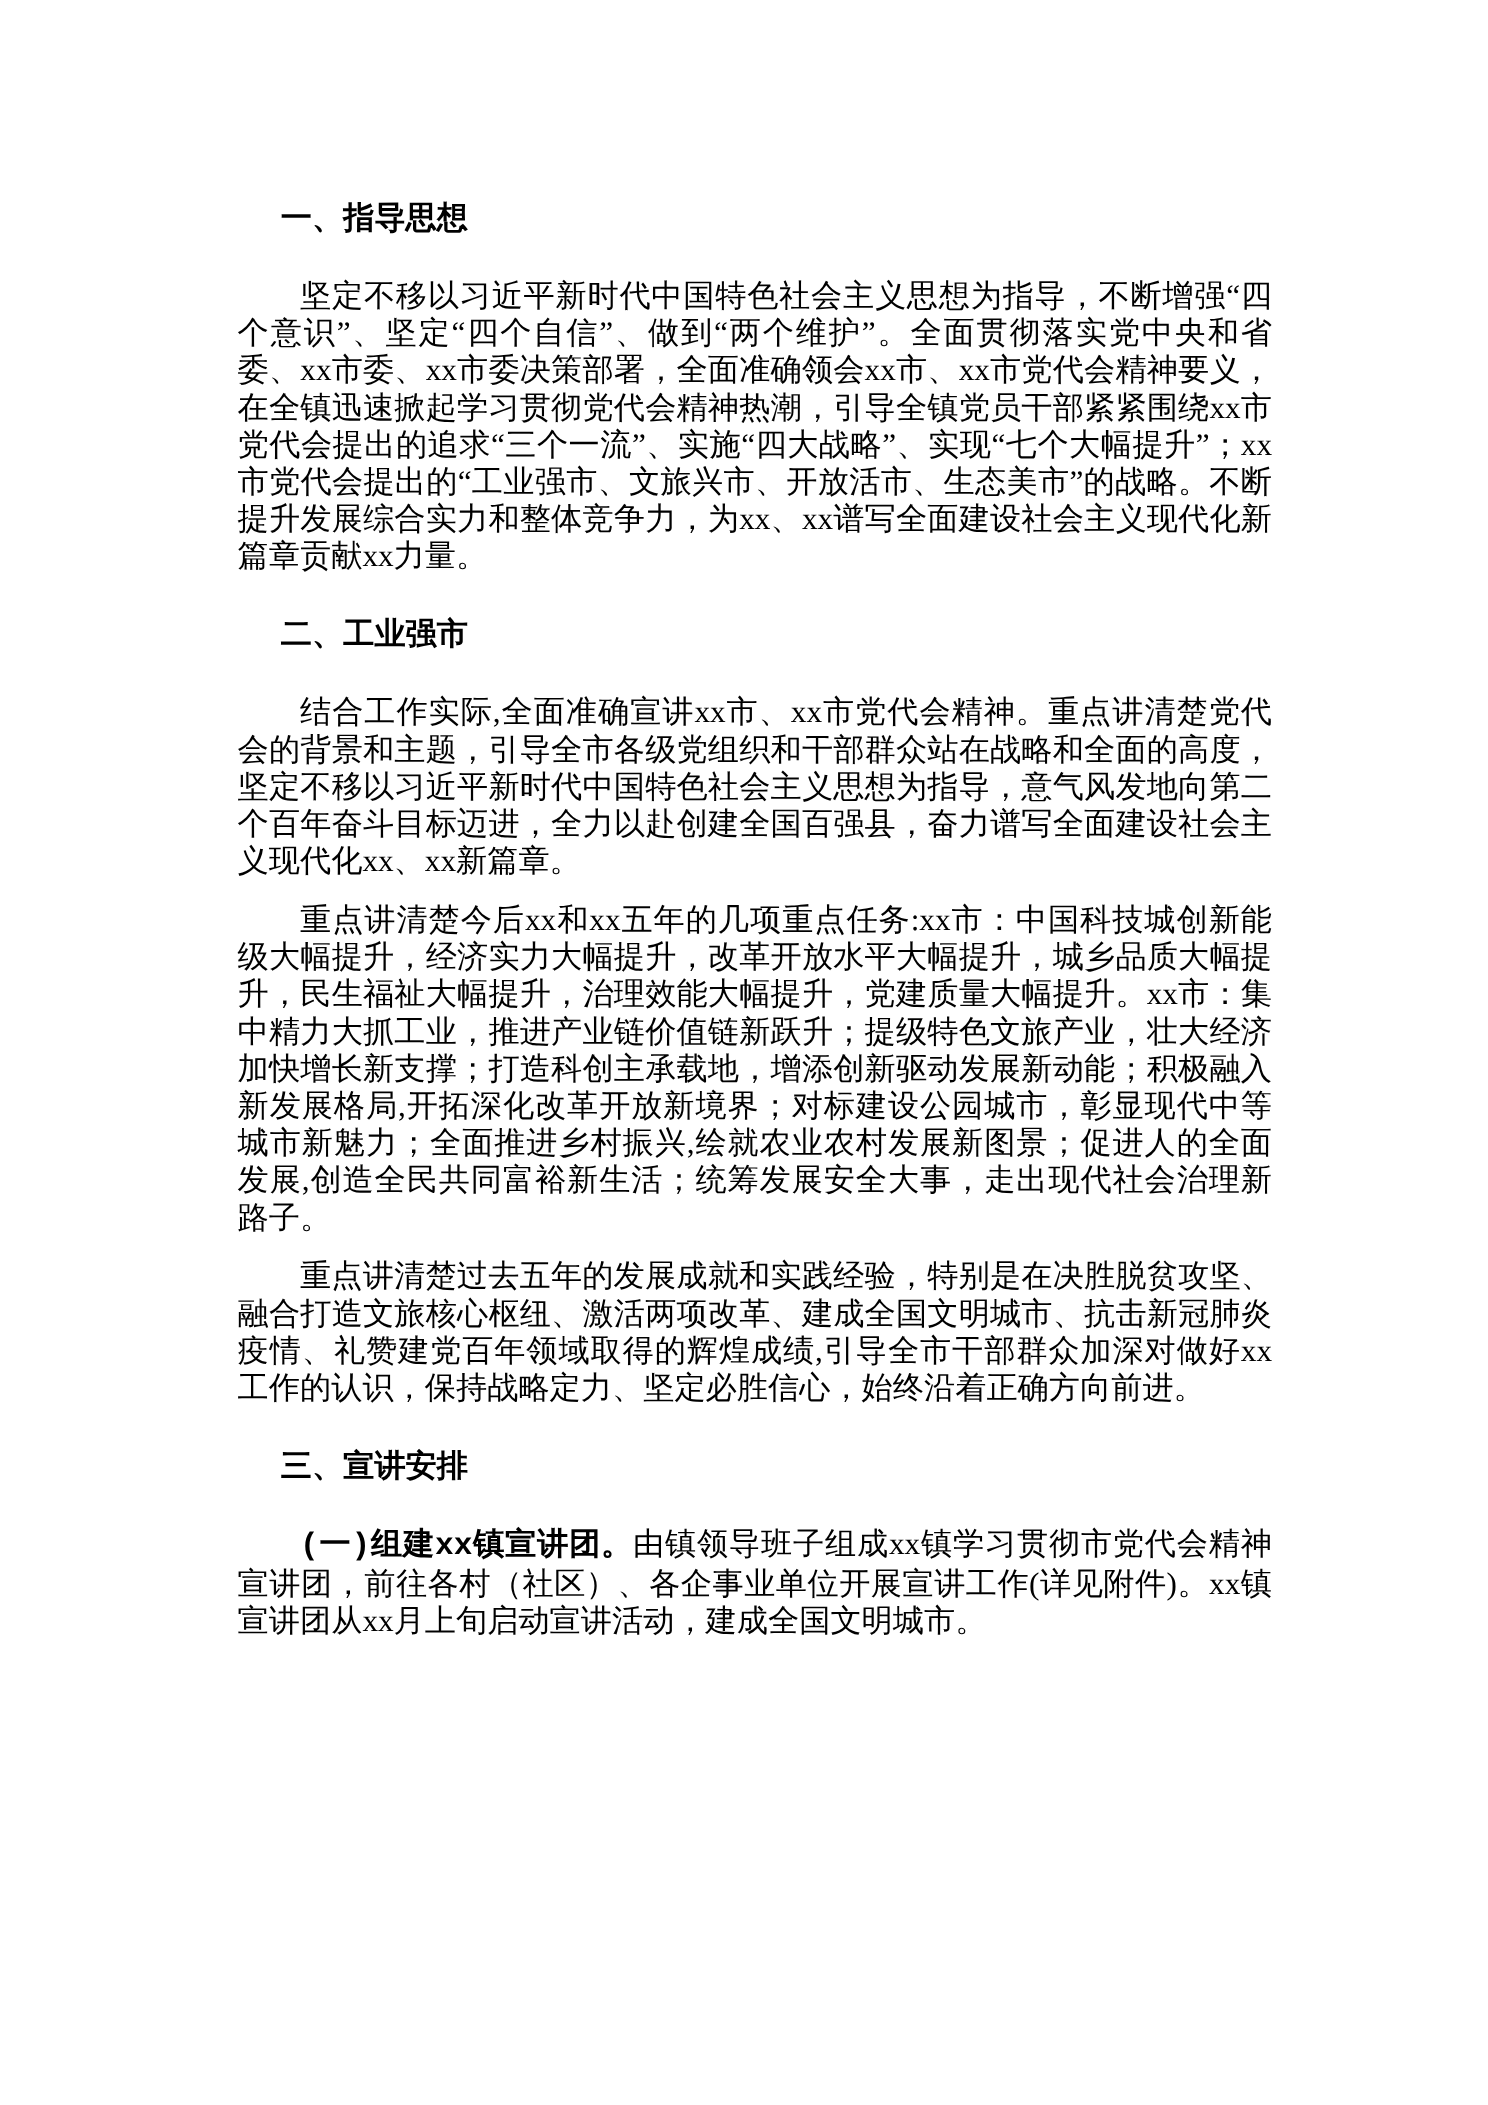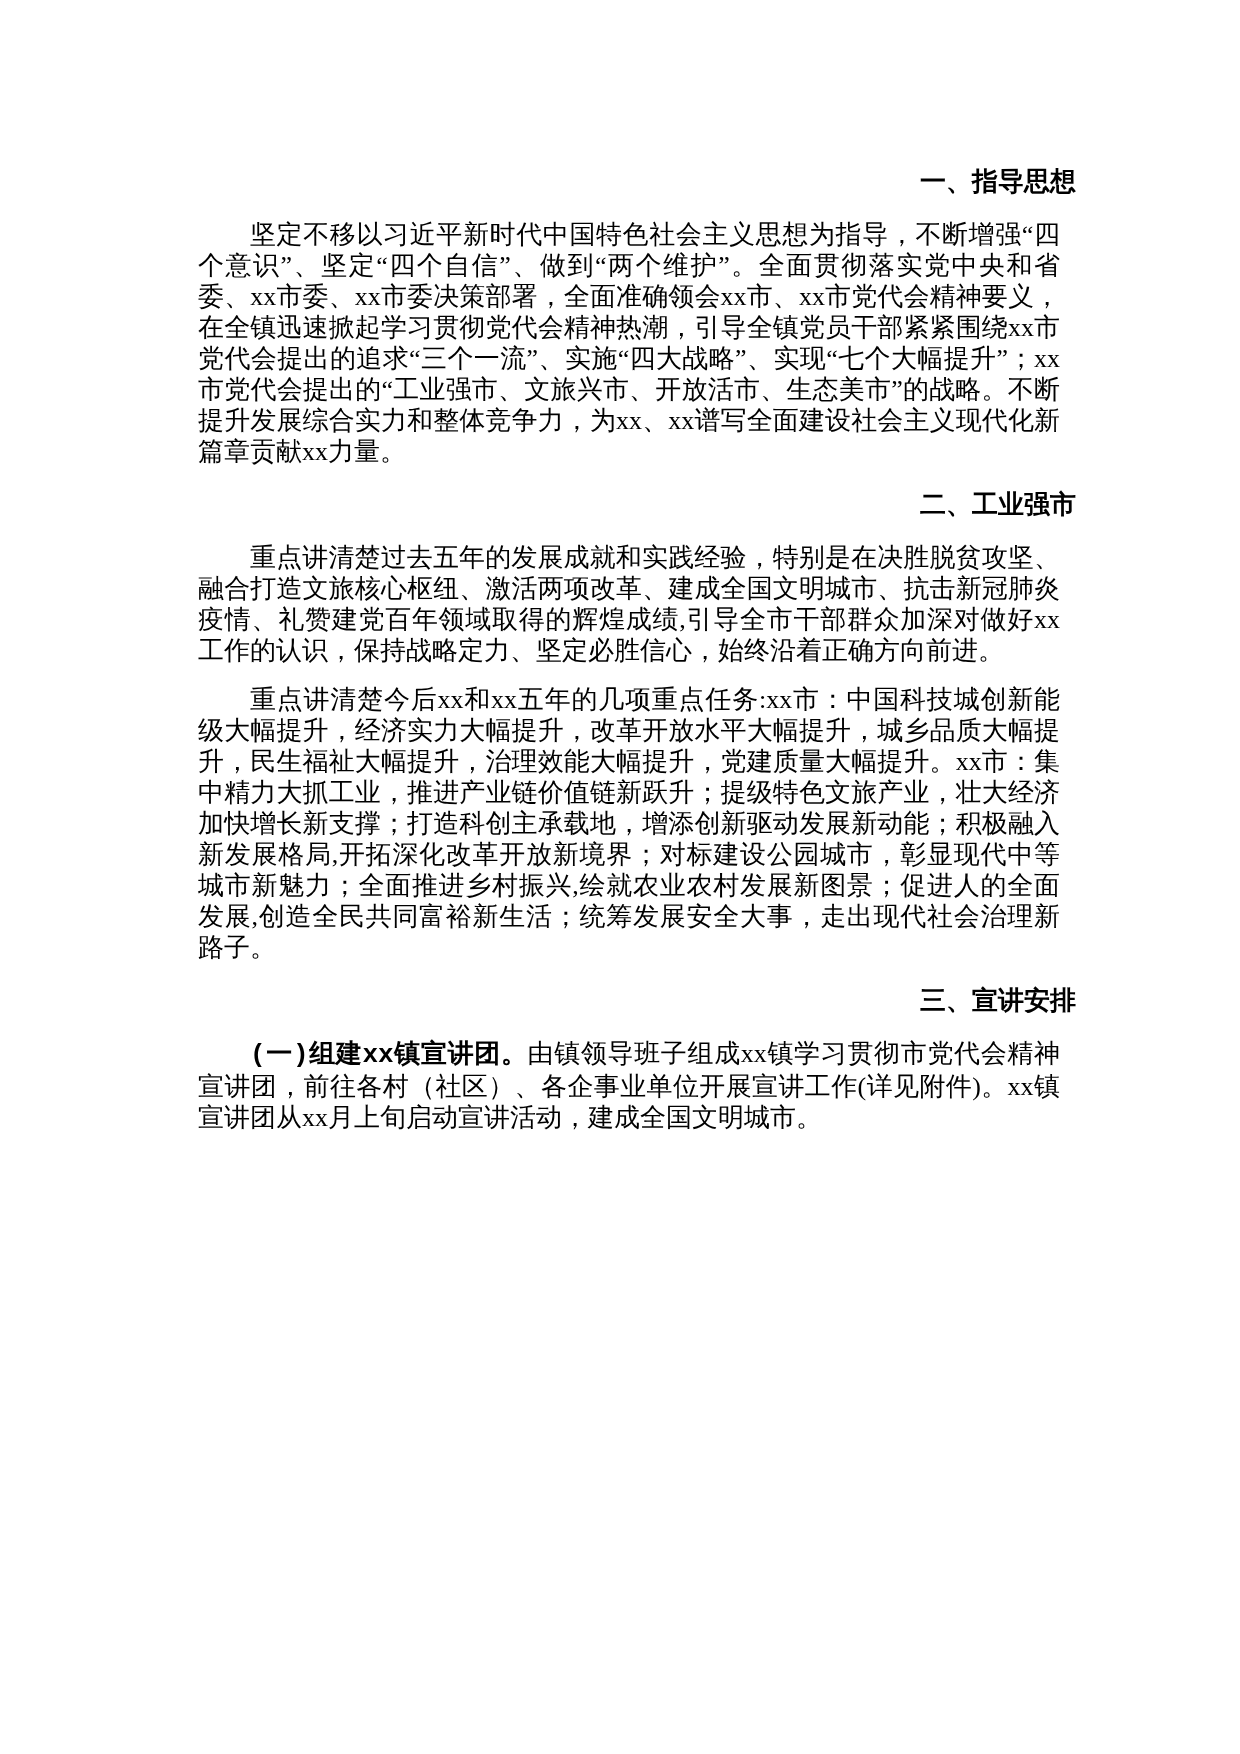--- a/index.html
+++ b/index.html
@@ -26,23 +26,23 @@
     font-size: 26px;
     line-height: 31px;
     text-align: justify;
     text-justify: inter-character;
   }
   .sec-heading {
     font-family: "Liberation Sans", "DejaVu Sans", sans-serif;
     font-weight: 700;
     font-size: 26px;
     line-height: 31px;
-    margin: 22px 0;
+    margin: 34px 0;
     text-indent: 2em;
-    text-align: right;
+    text-align: left;
     color: #000000;
   }
   .sec-heading.first {
     margin-top: 0;
   }
   p.body-para {
     margin: 18px 16px;
     text-indent: 2em;
   }
   .lead-bold {
@@ -55,24 +55,25 @@
 
 <div class="page">
   <div class="doc">
 
     <div class="sec-heading first">一、指导思想</div>
 
     <p class="body-para">坚定不移以习近平新时代中国特色社会主义思想为指导，不断增强“四个意识”、坚定“四个自信”、做到“两个维护”。全面贯彻落实党中央和省委、xx市委、xx市委决策部署，全面准确领会xx市、xx市党代会精神要义，在全镇迅速掀起学习贯彻党代会精神热潮，引导全镇党员干部紧紧围绕xx市党代会提出的追求“三个一流”、实施“四大战略”、实现“七个大幅提升”；xx市党代会提出的“工业强市、文旅兴市、开放活市、生态美市”的战略。不断提升发展综合实力和整体竞争力，为xx、xx谱写全面建设社会主义现代化新篇章贡献xx力量。</p>
 
     <div class="sec-heading">二、工业强市</div>
 
+    <p class="body-para">结合工作实际,全面准确宣讲xx市、xx市党代会精神。重点讲清楚党代会的背景和主题，引导全市各级党组织和干部群众站在战略和全面的高度，坚定不移以习近平新时代中国特色社会主义思想为指导，意气风发地向第二个百年奋斗目标迈进，全力以赴创建全国百强县，奋力谱写全面建设社会主义现代化xx、xx新篇章。</p>
 
 
+    <p class="body-para">重点讲清楚今后xx和xx五年的几项重点任务:xx市：中国科技城创新能级大幅提升，经济实力大幅提升，改革开放水平大幅提升，城乡品质大幅提升，民生福祉大幅提升，治理效能大幅提升，党建质量大幅提升。xx市：集中精力大抓工业，推进产业链价值链新跃升；提级特色文旅产业，壮大经济加快增长新支撑；打造科创主承载地，增添创新驱动发展新动能；积极融入新发展格局,开拓深化改革开放新境界；对标建设公园城市，彰显现代中等城市新魅力；全面推进乡村振兴,绘就农业农村发展新图景；促进人的全面发展,创造全民共同富裕新生活；统筹发展安全大事，走出现代社会治理新路子。</p>
+
     <p class="body-para">重点讲清楚过去五年的发展成就和实践经验，特别是在决胜脱贫攻坚、融合打造文旅核心枢纽、激活两项改革、建成全国文明城市、抗击新冠肺炎疫情、礼赞建党百年领域取得的辉煌成绩,引导全市干部群众加深对做好xx工作的认识，保持战略定力、坚定必胜信心，始终沿着正确方向前进。</p>
-
-    <p class="body-para">重点讲清楚今后xx和xx五年的几项重点任务:xx市：中国科技城创新能级大幅提升，经济实力大幅提升，改革开放水平大幅提升，城乡品质大幅提升，民生福祉大幅提升，治理效能大幅提升，党建质量大幅提升。xx市：集中精力大抓工业，推进产业链价值链新跃升；提级特色文旅产业，壮大经济加快增长新支撑；打造科创主承载地，增添创新驱动发展新动能；积极融入新发展格局,开拓深化改革开放新境界；对标建设公园城市，彰显现代中等城市新魅力；全面推进乡村振兴,绘就农业农村发展新图景；促进人的全面发展,创造全民共同富裕新生活；统筹发展安全大事，走出现代社会治理新路子。</p>
 
     <div class="sec-heading">三、宣讲安排</div>
 
     <p class="body-para"><span class="lead-bold">(一)组建xx镇宣讲团。</span><span>由镇领导班子组成xx镇学习贯彻市党代会精神宣讲团，前往各村（社区）、各企事业单位开展宣讲工作(详见附件)。xx镇宣讲团从xx月上旬启动宣讲活动，建成全国文明城市。</span></p>
 
   </div>
 </div>
 
 </body></html>

